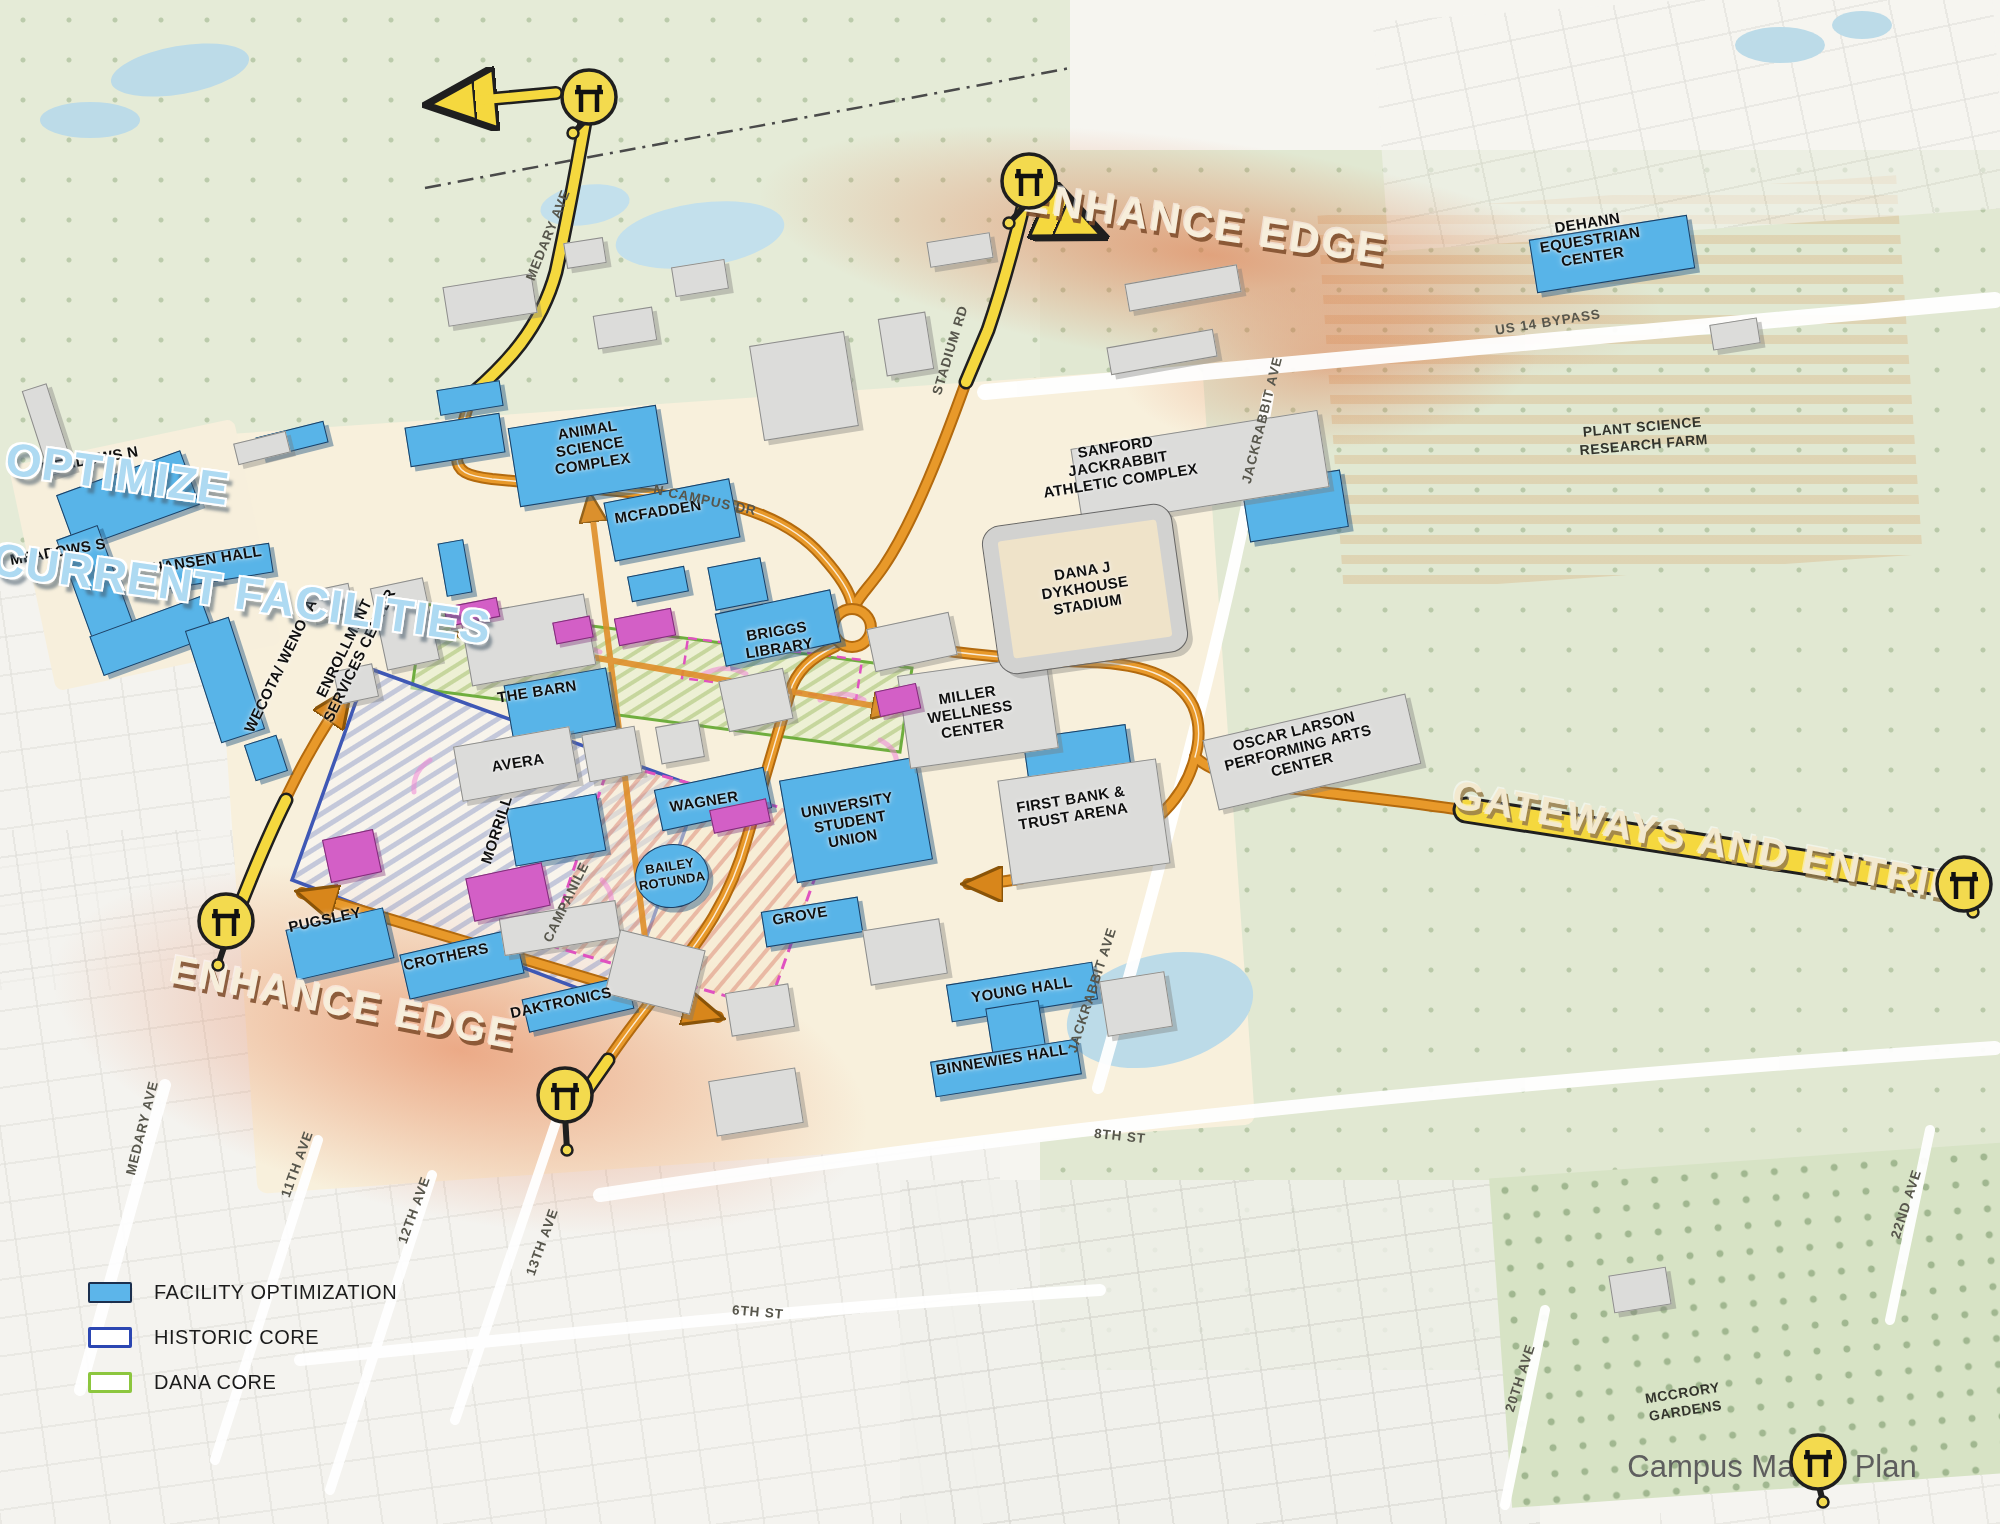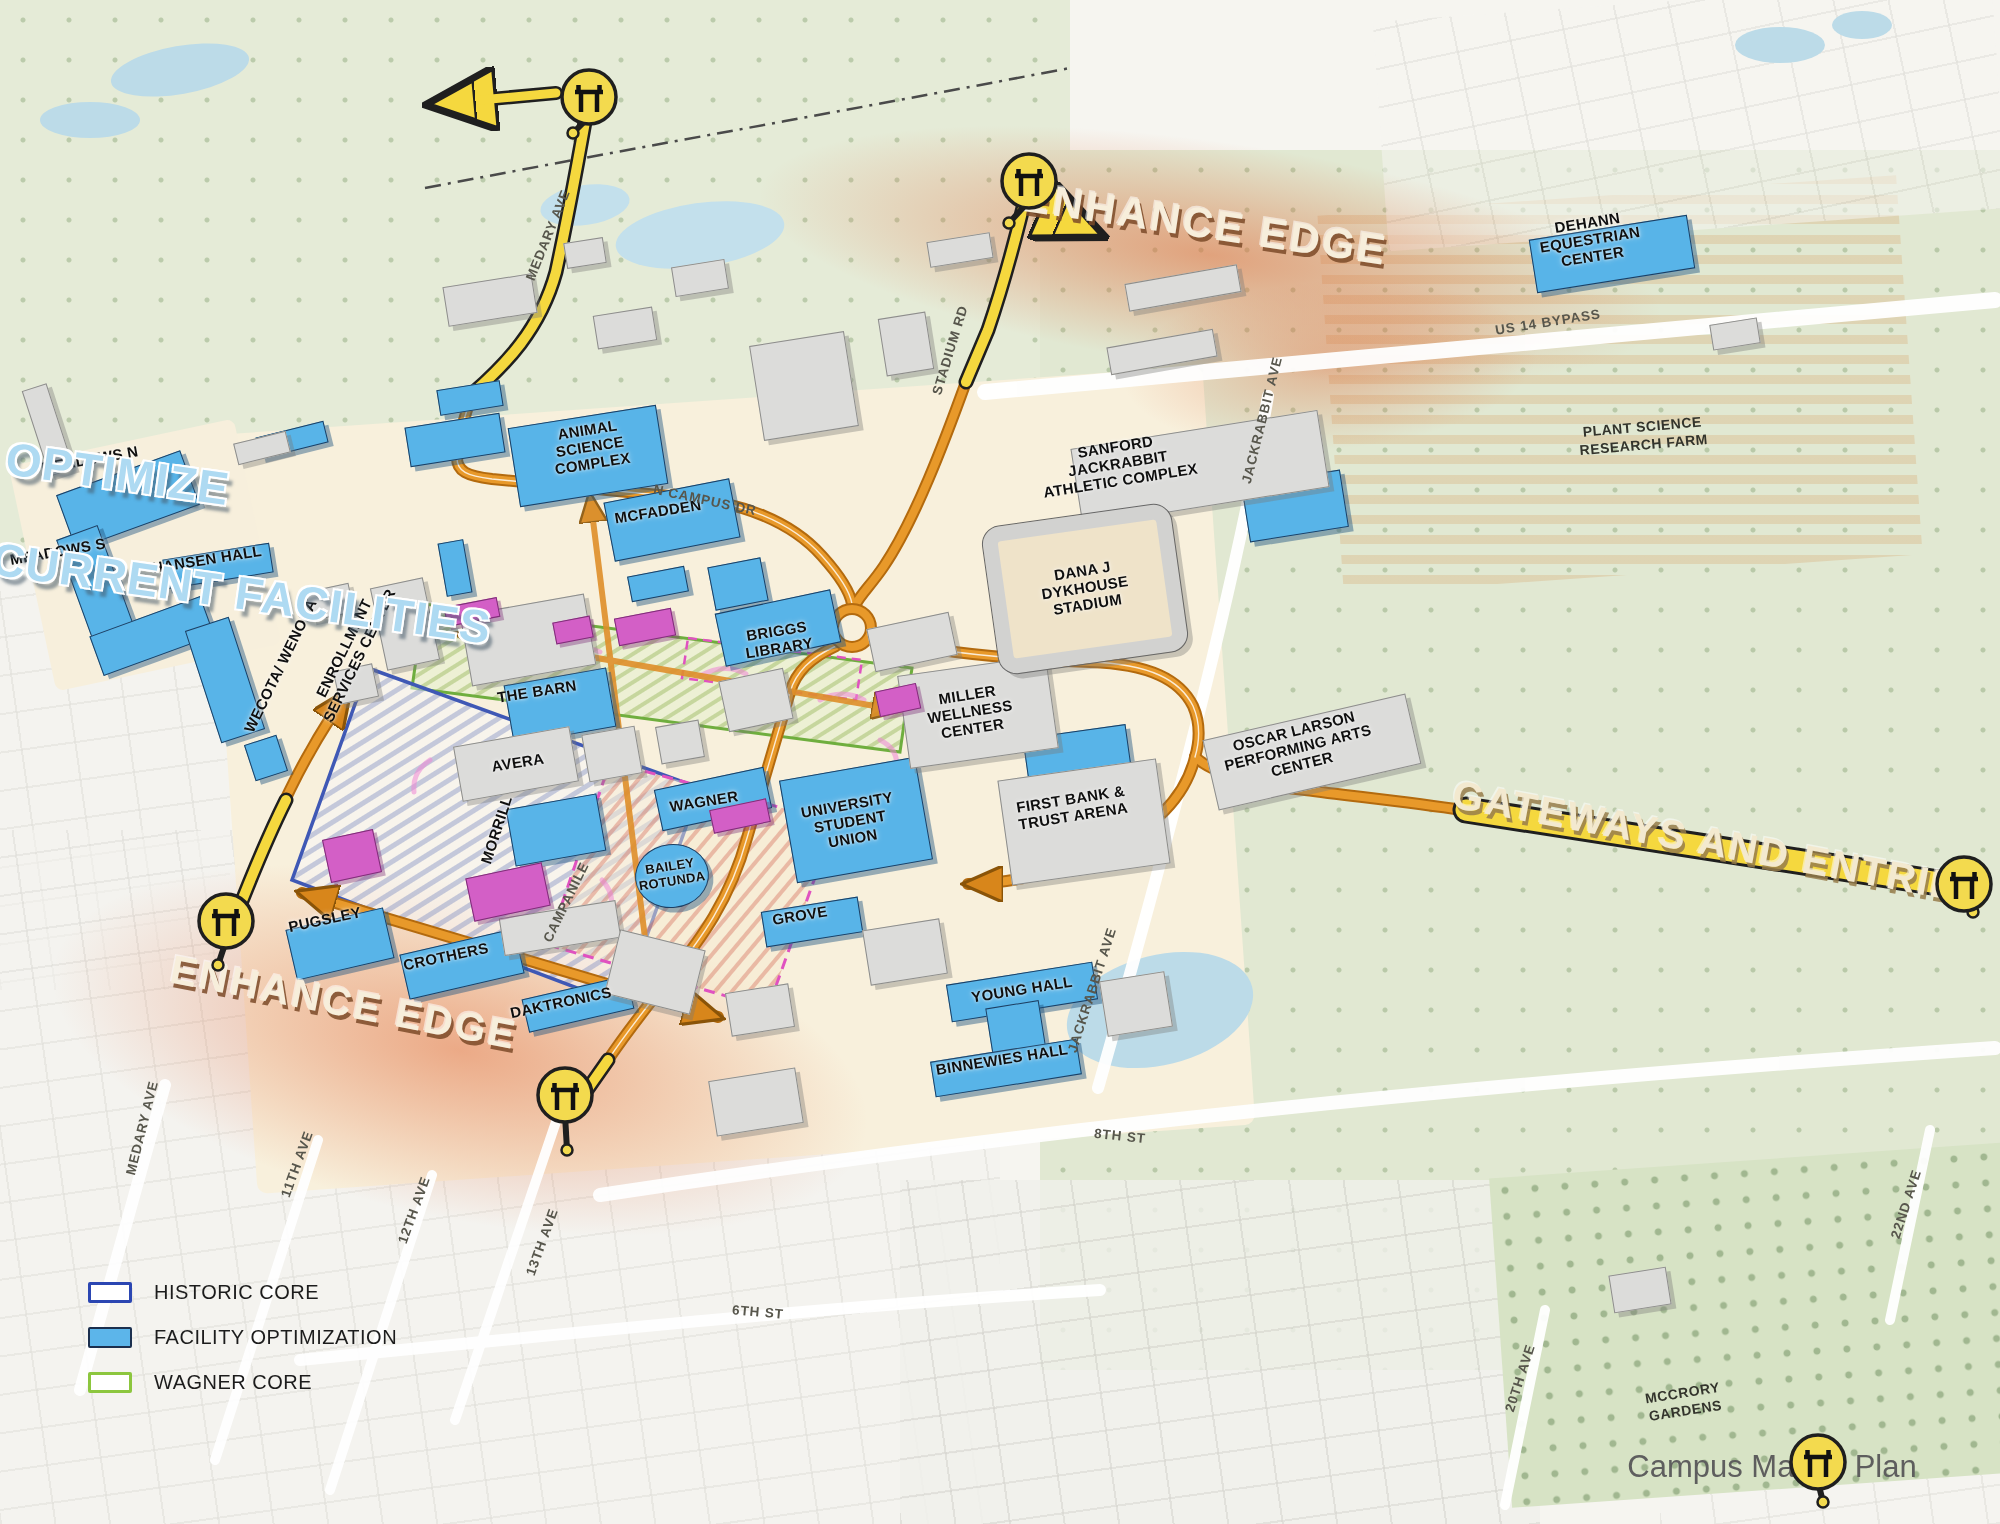--- a/index.html
+++ b/index.html
@@ -371,25 +371,25 @@
       <g transform="translate(1818,1462)">
         <line x1="0" y1="20" x2="5" y2="40" stroke="#1f1f1f" stroke-width="6"></line>
         <circle cx="5" cy="40" r="5.5" fill="#f3da4e" stroke="#1f1f1f" stroke-width="2.5"></circle>
         <circle r="27" fill="#f3da4e" stroke="#1f1f1f" stroke-width="3.5"></circle>
         <path d="M -14,-5 H 14 M -10.5,-12 V -5 M 10.5,-12 V -5 M -8,-5 V 15 M 8,-5 V 15" stroke="#111" stroke-width="4.5" fill="none"></path>
       </g>
     </svg>
 
   <div id="legend">
       <div class="lg-row">
+        <span class="lg-sw sw-fill-blue"></span>
+        <span class="lg-lb">FACILITY OPTIMIZATION</span>
+      </div>
+      <div class="lg-row">
         <span class="lg-sw sw-outline-blue"></span>
         <span class="lg-lb">HISTORIC CORE</span>
       </div>
       <div class="lg-row">
-        <span class="lg-sw sw-fill-blue"></span>
-        <span class="lg-lb">FACILITY OPTIMIZATION</span>
-      </div>
-      <div class="lg-row">
         <span class="lg-sw sw-outline-green"></span>
-        <span class="lg-lb">WAGNER CORE</span>
+        <span class="lg-lb">DANA CORE</span>
       </div>
     </div>
 </div>
 
 </body></html>

